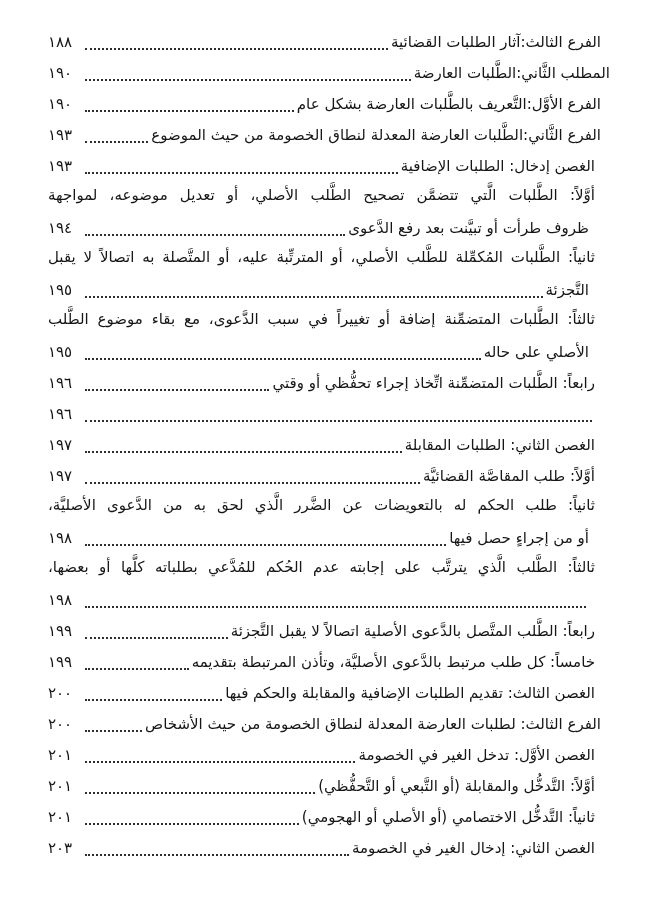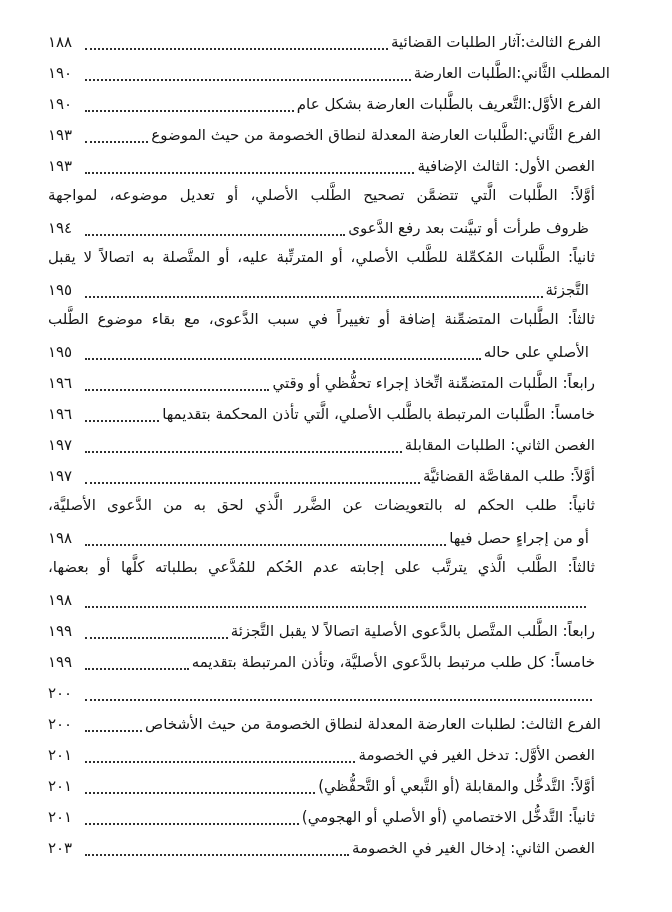--- a/index.html
+++ b/index.html
@@ -81,21 +81,21 @@
     <span class="t">الفرع الأوَّل:التَّعريف بالطَّلبات العارضة بشكل عام</span>
     <span class="dots"></span>
     <span class="num">١٩٠</span>
   </div>
       <div class="toc-row lvl-far">
     <span class="t">الفرع الثَّاني:الطَّلبات العارضة المعدلة لنطاق الخصومة من حيث الموضوع</span>
     <span class="dots"></span>
     <span class="num">١٩٣</span>
   </div>
       <div class="toc-row lvl-ghusn">
-    <span class="t">الغصن الأول: الثالث الإضافية</span>
+    <span class="t">الغصن إدخال: الطلبات الإضافية</span>
     <span class="dots"></span>
     <span class="num">١٩٣</span>
   </div>
       <div class="toc-row lvl-item justify">
     <span class="t">أوَّلاً: الطَّلبات الَّتي تتضمَّن تصحيح الطَّلب الأصلي، أو تعديل موضوعه، لمواجهة</span>
     
     
   </div>
       <div class="toc-row lvl-cont">
     <span class="t">ظروف طرأت أو تبيَّنت بعد رفع الدَّعوى</span>
@@ -121,21 +121,20 @@
     <span class="t">الأصلي على حاله</span>
     <span class="dots"></span>
     <span class="num">١٩٥</span>
   </div>
       <div class="toc-row lvl-item">
     <span class="t">رابعاً: الطَّلبات المتضمِّنة اتِّخاذ إجراء تحفُّظي أو وقتي</span>
     <span class="dots"></span>
     <span class="num">١٩٦</span>
   </div>
       <div class="toc-row lvl-item">
-    <span class="t">خامساً: الطَّلبات المرتبطة بالطَّلب الأصلي، الَّتي تأذن المحكمة بتقديمها</span>
     <span class="dots"></span>
     <span class="num">١٩٦</span>
   </div>
       <div class="toc-row lvl-ghusn">
     <span class="t">الغصن الثاني: الطلبات المقابلة</span>
     <span class="dots"></span>
     <span class="num">١٩٧</span>
   </div>
       <div class="toc-row lvl-item">
     <span class="t">أوَّلاً: طلب المقاصَّة القضائيَّة</span>
@@ -165,20 +164,21 @@
     <span class="t">رابعاً: الطَّلب المتَّصل بالدَّعوى الأصلية اتصالاً لا يقبل التَّجزئة</span>
     <span class="dots"></span>
     <span class="num">١٩٩</span>
   </div>
       <div class="toc-row lvl-item">
     <span class="t">خامساً: كل طلب مرتبط بالدَّعوى الأصليَّة، وتأذن المرتبطة بتقديمه</span>
     <span class="dots"></span>
     <span class="num">١٩٩</span>
   </div>
       <div class="toc-row lvl-ghusn">
+    <span class="t">الغصن الثالث: تقديم الطلبات الإضافية والمقابلة والحكم فيها</span>
     <span class="dots"></span>
     <span class="num">٢٠٠</span>
   </div>
       <div class="toc-row lvl-far">
     <span class="t">الفرع الثالث: لطلبات العارضة المعدلة لنطاق الخصومة من حيث الأشخاص</span>
     <span class="dots"></span>
     <span class="num">٢٠٠</span>
   </div>
       <div class="toc-row lvl-ghusn">
     <span class="t">الغصن الأوَّل: تدخل الغير في الخصومة</span>

